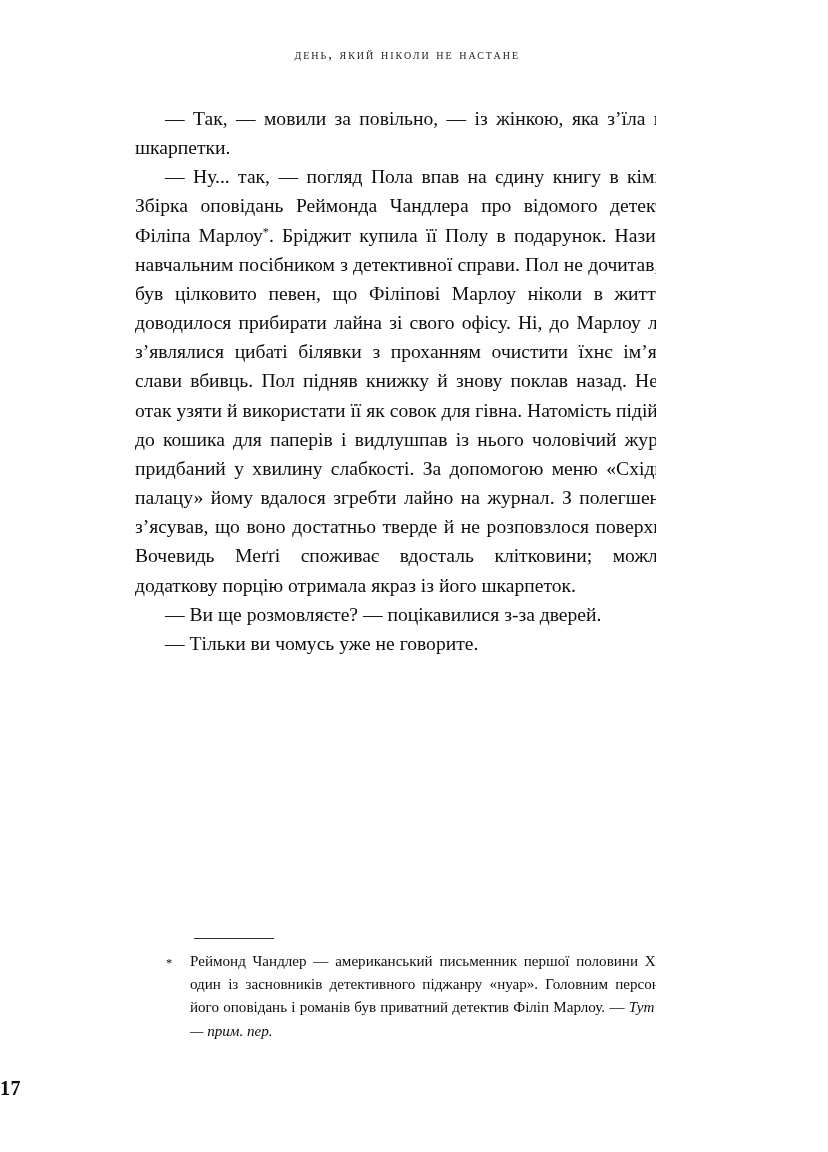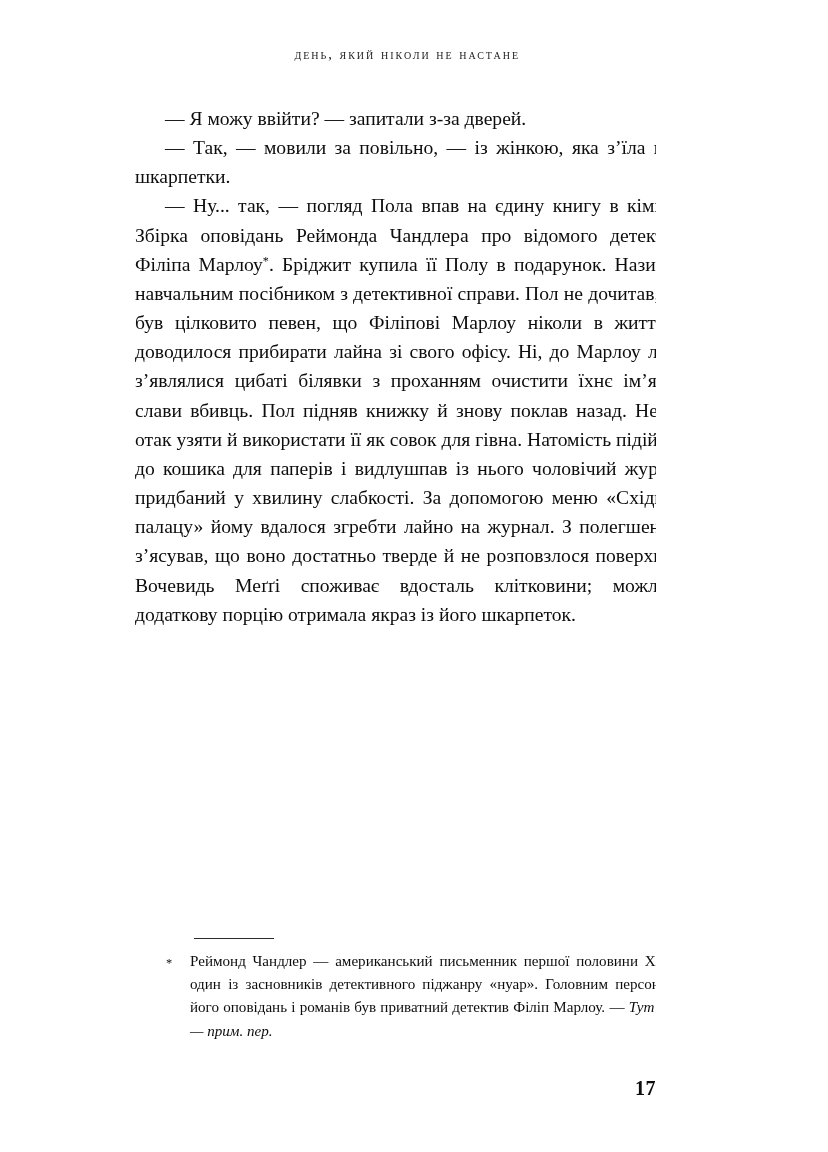--- a/index.html
+++ b/index.html
@@ -90,45 +90,46 @@
   }
   .footnote .fn-text { display: block; }
   .footnote .fn-italic { font-style: italic; }
 
   
   .folio {
     position: absolute;
     left: 0;
     right: 0;
     top: 1077px;
-    text-align: right;
+    text-align: left;
     font-size: 20px;
     font-weight: bold;
     letter-spacing: 0.5px;
     color: #0d0d0d;
   }
 </style>
 </head>
 <body>
 
 <div class="page">
 
   <div class="running-head">День, який ніколи не настане</div>
 
   <div class="textblock">
 
-    <p>— Я можу ввійти? — запитали з-за дверей.</p>
 
 
     <p>— Так, — мовили за повільно, — із жінкою, яка з’їла ваші шкарпетки.</p>
 
     <p><span>— Ну... так, — погляд Пола впав на єдину книгу в кімнаті. Збірка оповідань Реймонда Чандлера про відомого детектива Філіпа Марлоу</span><sup class="fn-ref">*</sup><span>. Бріджит купила її Полу в подарунок. Називала навчальним посібником з детективної справи. Пол не дочитав, але був цілковито певен, що Філіпові Марлоу ніколи в житті не доводилося прибирати лайна зі свого офісу. Ні, до Марлоу лише з’являлися цибаті білявки з проханням очистити їхнє ім’я від слави вбивць. Пол підняв книжку й знову поклав назад. Не міг отак узяти й використати її як совок для гівна. Натомість підійшов до кошика для паперів і видлушпав із нього чоловічий журнал, придбаний у хвилину слабкості. За допомогою меню «Східного палацу» йому вдалося згребти лайно на журнал. З полегшенням з’ясував, що воно достатньо тверде й не розповзлося поверхнею. Вочевидь Меґґі споживає вдосталь клітковини; можливо, додаткову порцію отримала якраз із його шкарпеток.</span></p>
 
+    <p>— Ви ще розмовляєте? — поцікавилися з-за дверей.</p>
 
 
+    <p>— Тільки ви чомусь уже не говорите.</p>
 
   </div>
 
   <div class="footnote">
     <div class="rule"></div>
     <div class="fn-row">
       <span class="fn-marker">*</span>
       <span class="fn-text"><span>Реймонд Чандлер — американський письменник першої половини XX ст., один із засновників детективного піджанру «нуар». Головним персонажем його оповідань і романів був приватний детектив Філіп Марлоу. — </span><span class="fn-italic">Тут і далі — прим. пер.</span></span>
     </div>
   </div>

